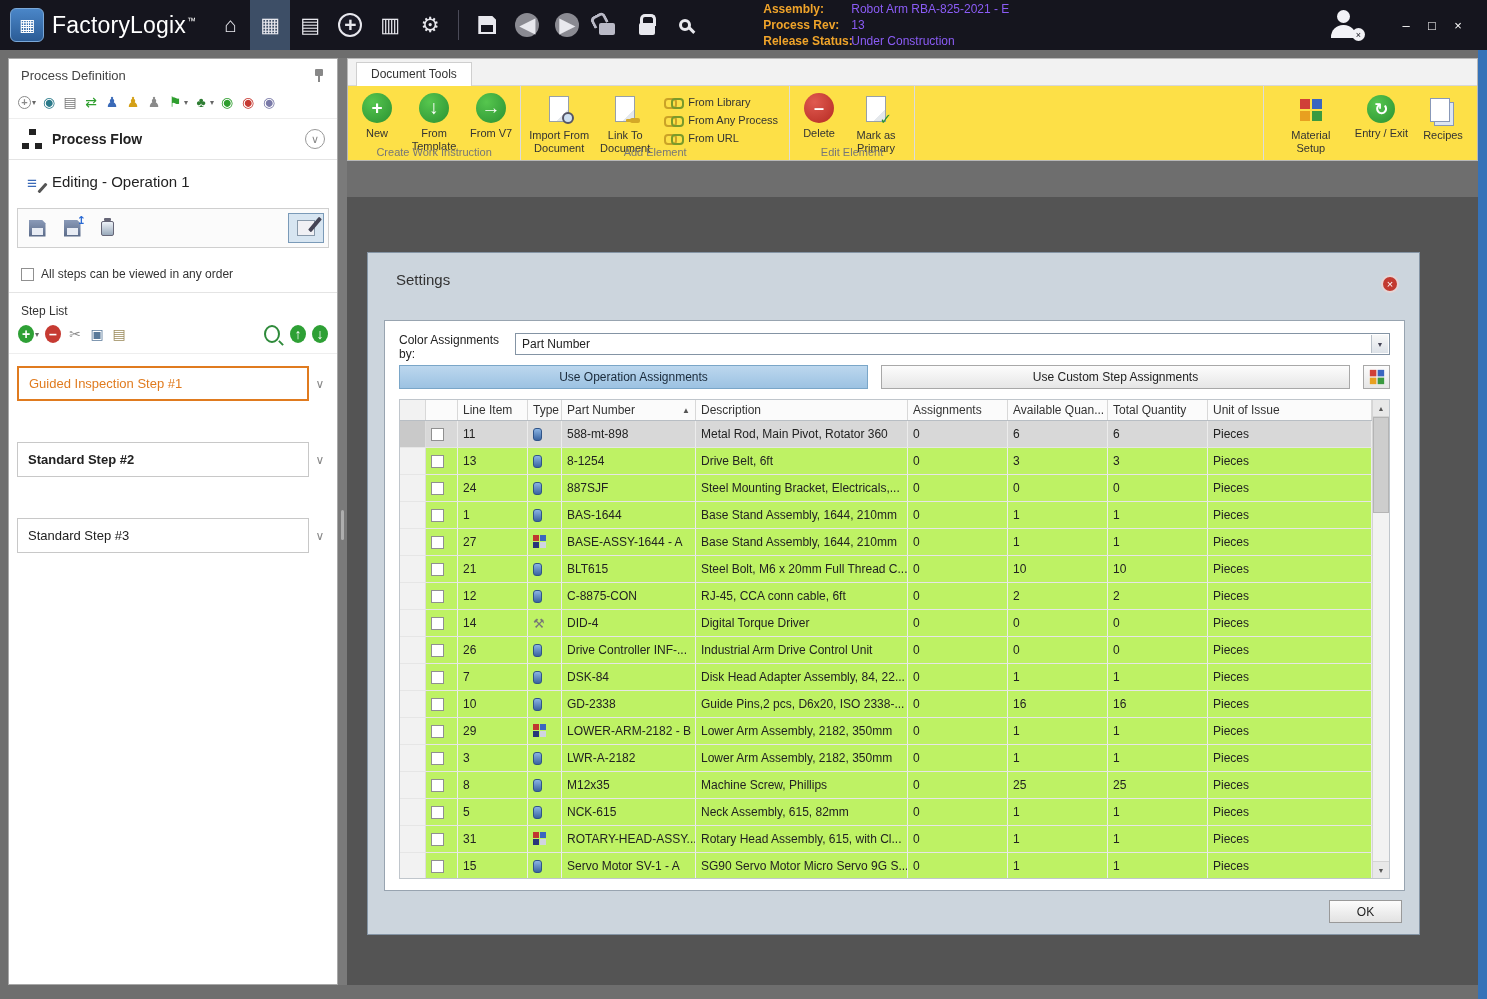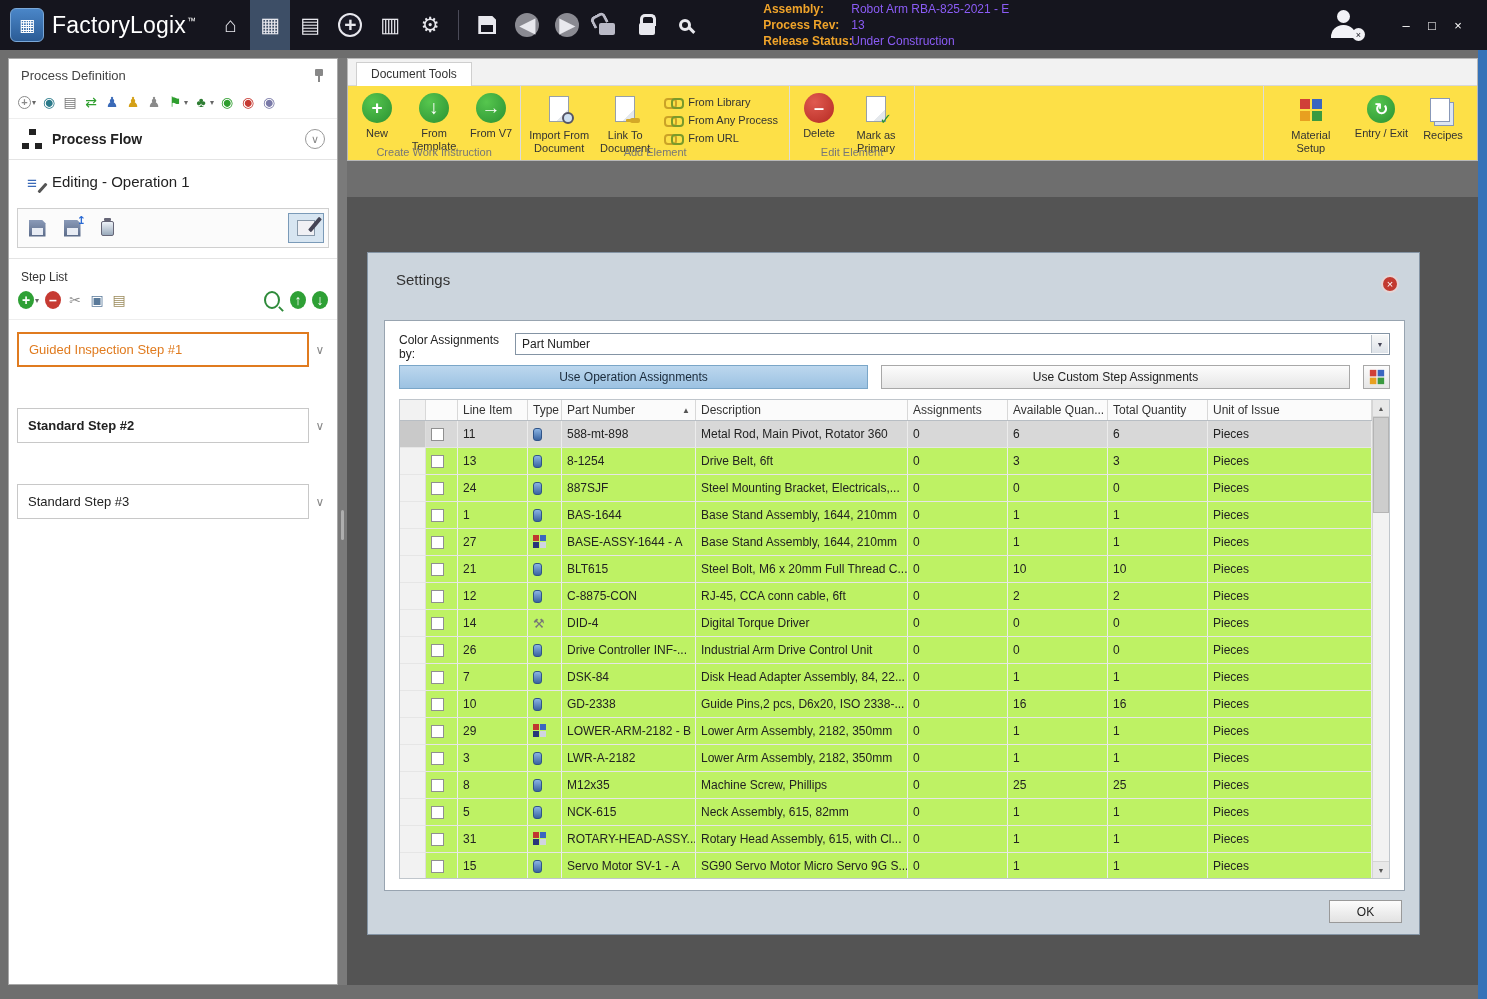--- a/index.html
+++ b/index.html
@@ -306,20 +306,24 @@
             <span class="ov">↥</span>
           </span>
           <span class="ebtn">
             <span class="ic jar"></span>
           </span>
         </span>
       <span class="edit-active">
           <span class="pencilpad"></span>
         </span>
     </div>
+    <div class="sb-check">
+      <span class="cb"></span>
+      <span>All steps can be viewed in any order</span>
+    </div>
     <div class="sb-sep"></div>
     <div class="sb-steplist-label">Step List</div>
     <div class="step-toolbar" id="step-toolbar">
         <span class="si-w">
           <span class="ic circ-green-s" data-g="+"></span>
           <span class="caret">▾</span>
         </span>
         <span class="si-w">
           <span class="ic circ-red-s" data-g="–"></span>
         </span>

